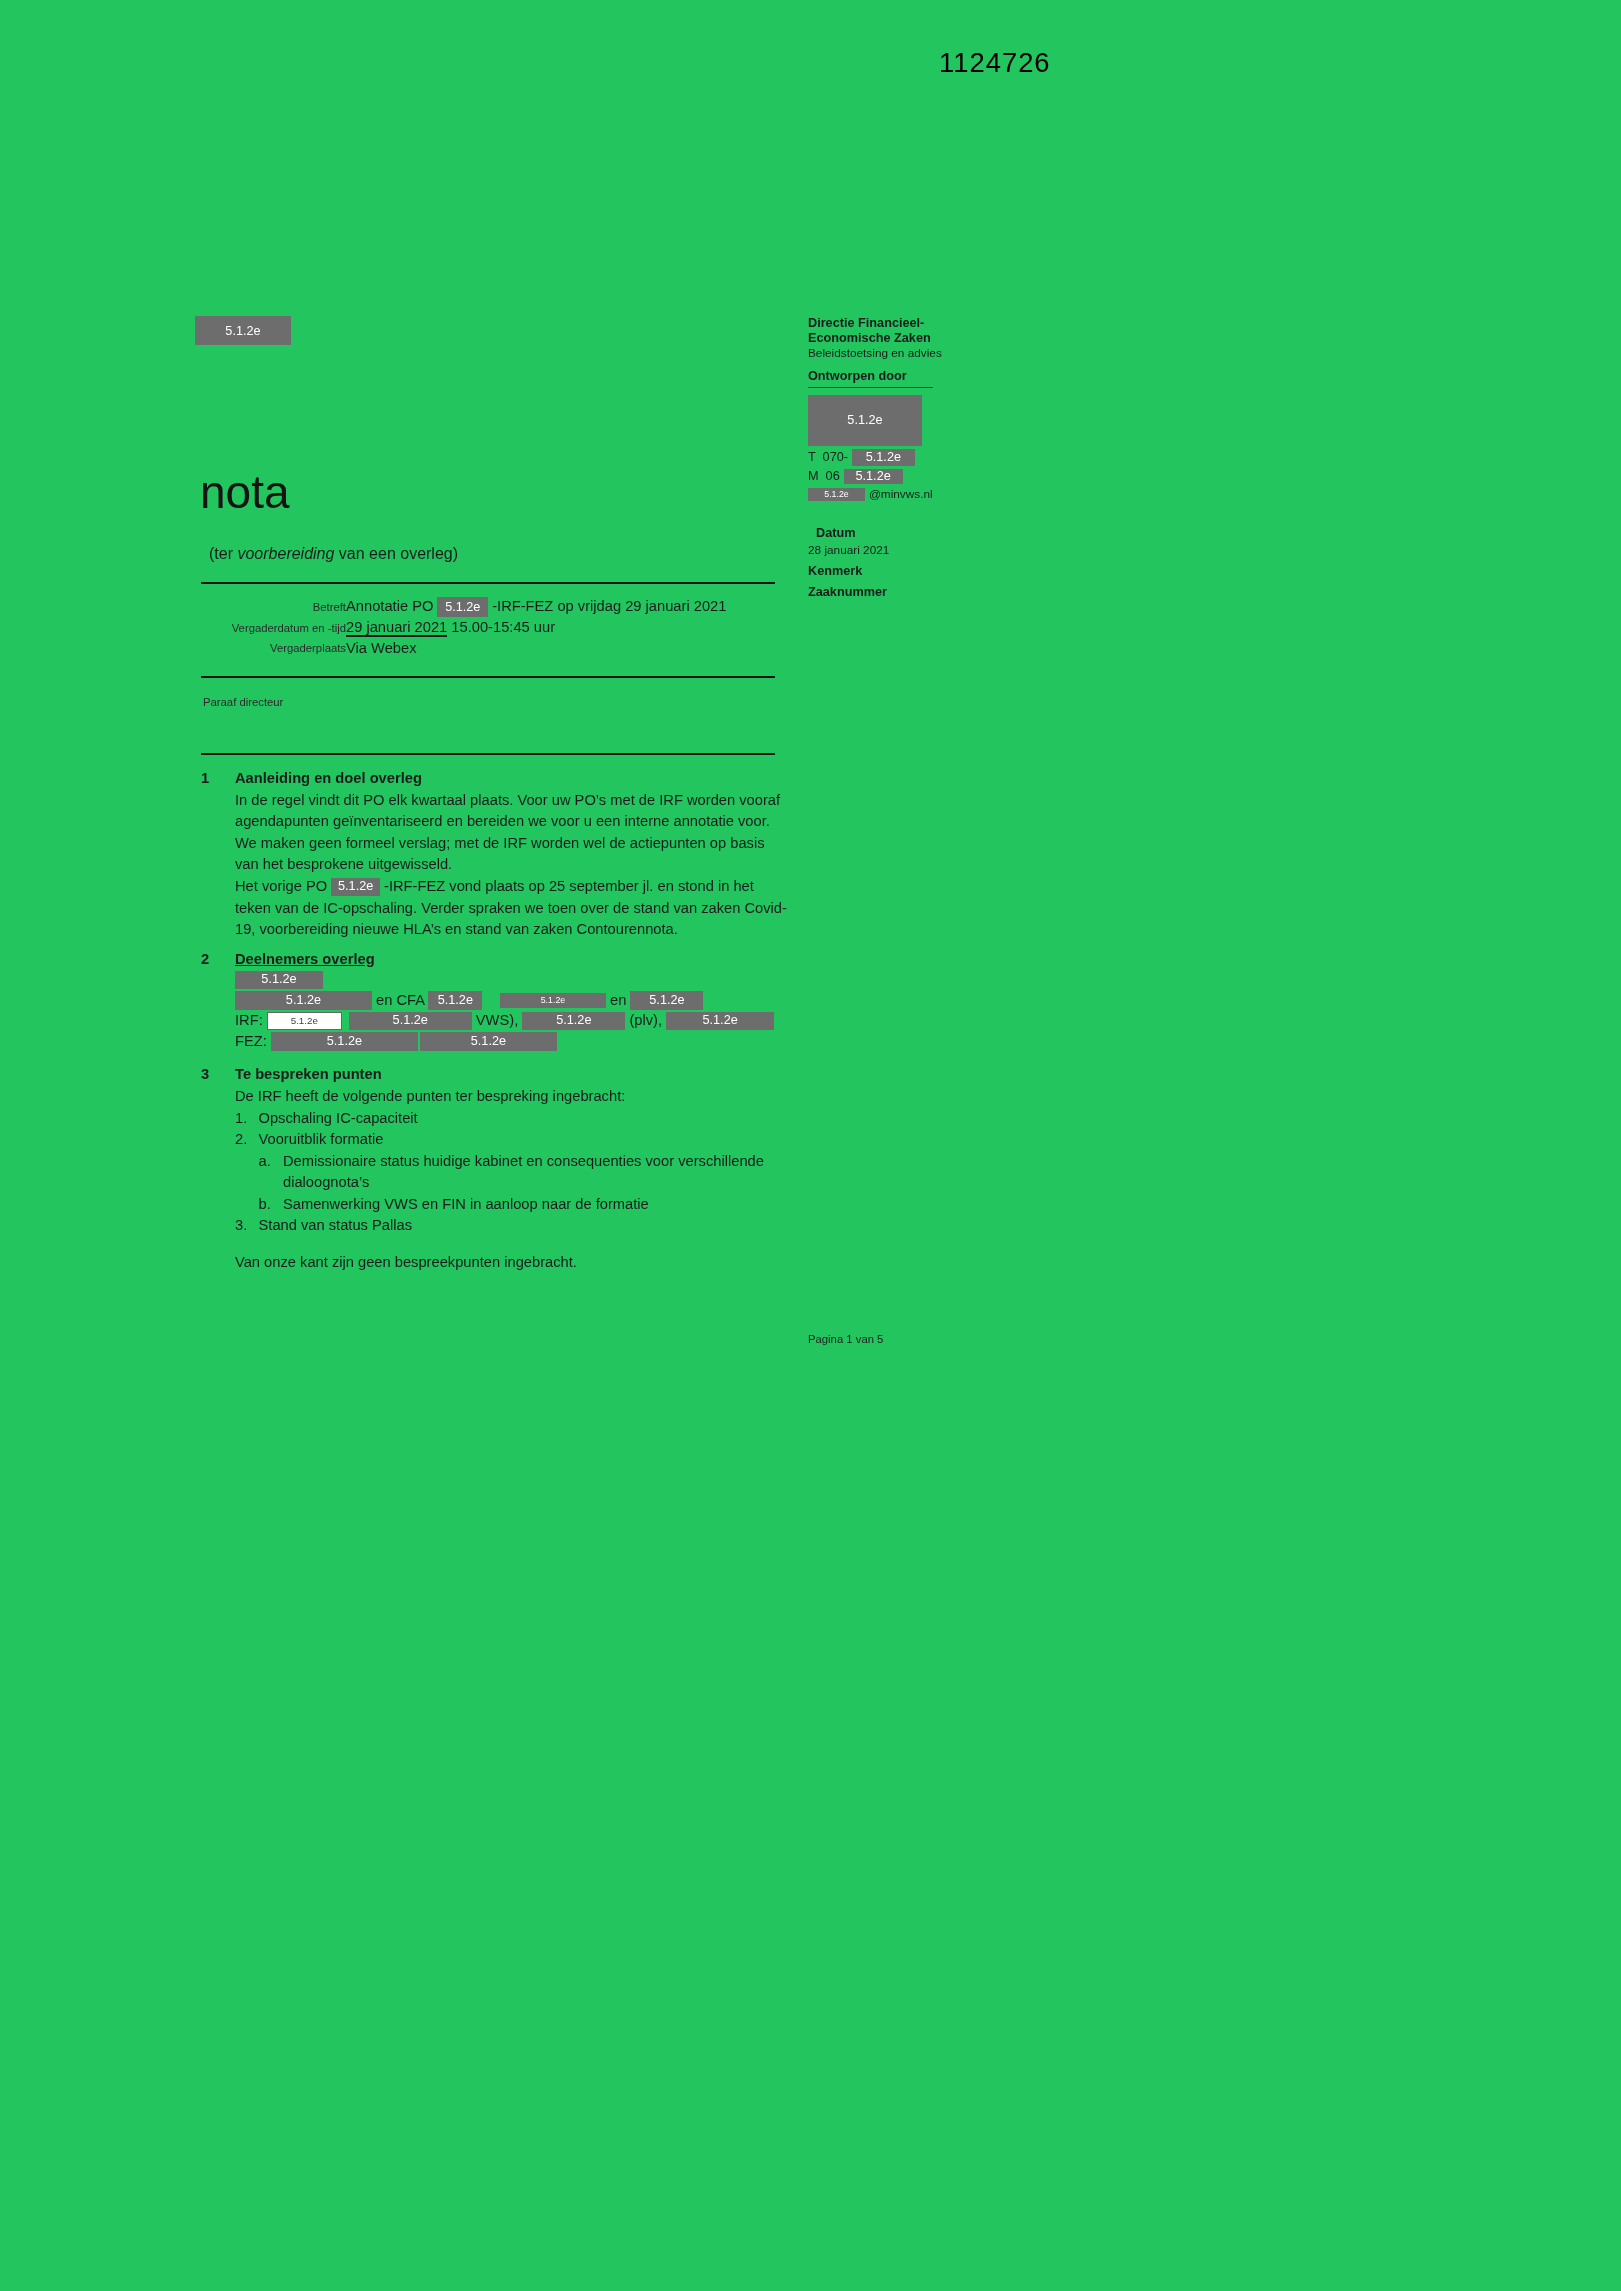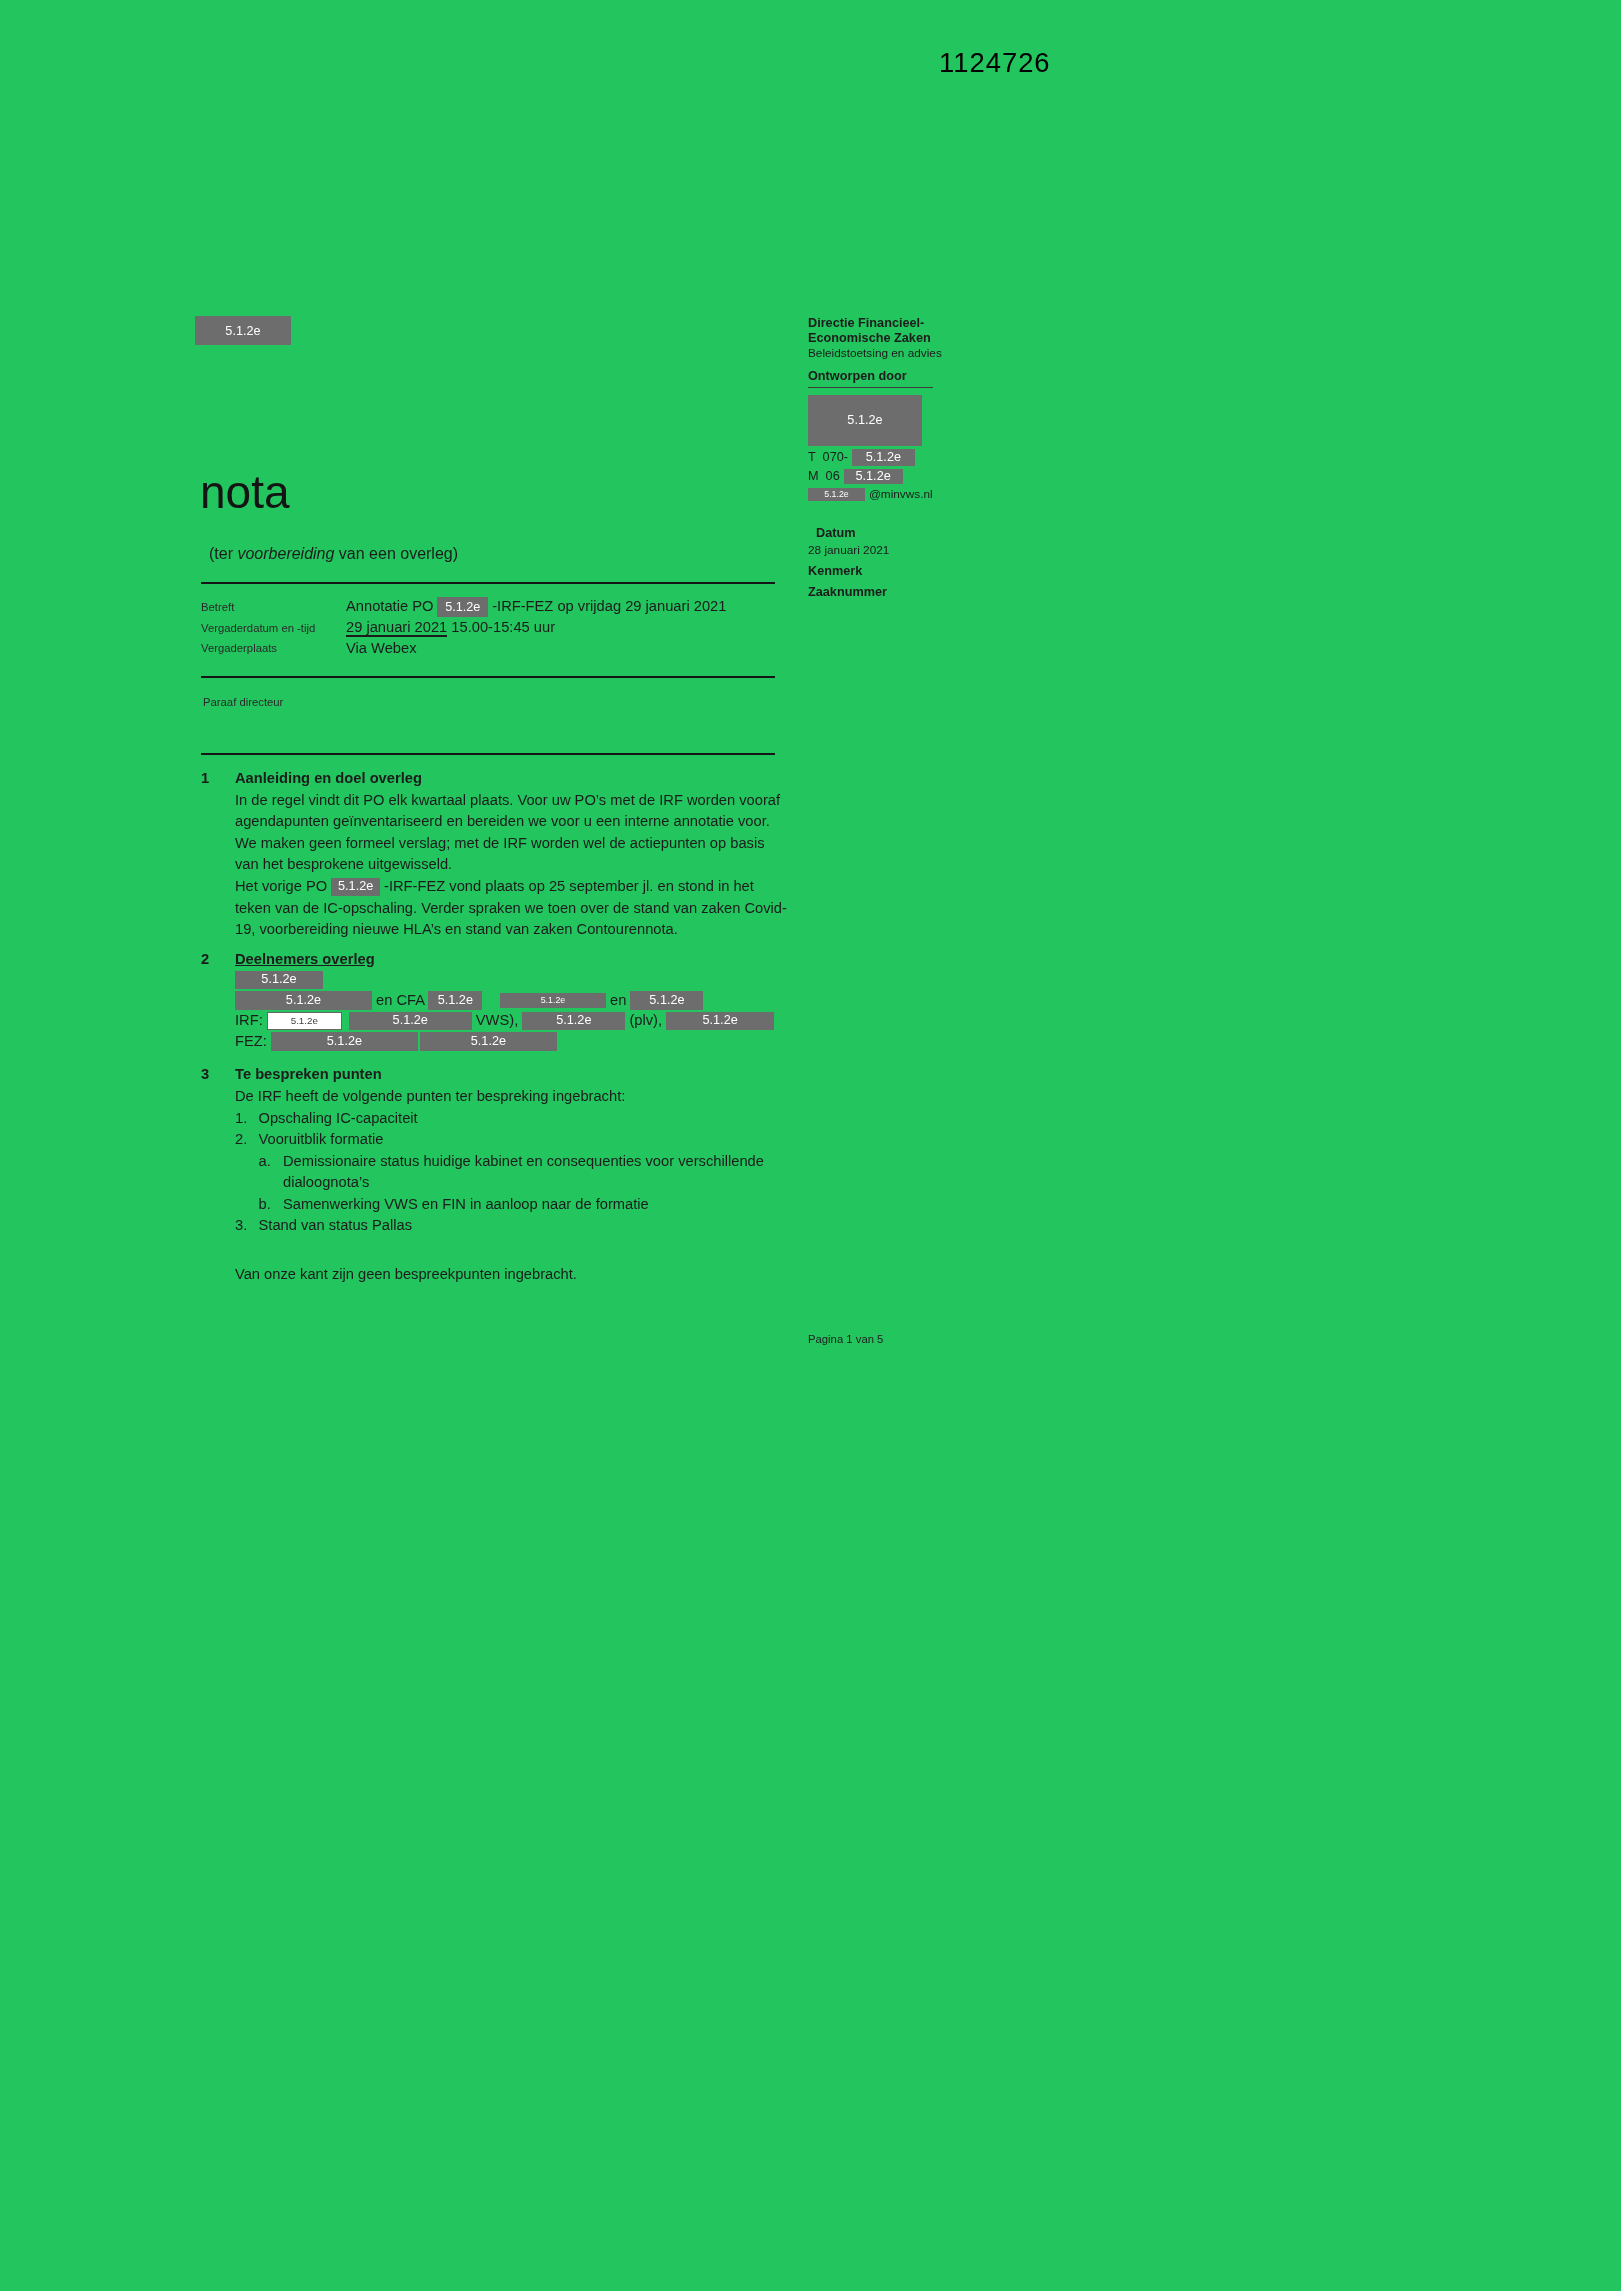--- a/index.html
+++ b/index.html
@@ -28,21 +28,21 @@
   .sb-row .pre{white-space:pre;}
   .sb-datum{margin-top:23.5px;padding-left:8px;}
   .sb-gap{margin-top:6px;}
   .sb-val{font-size:11.8px;margin-top:2.9px;font-weight:normal;}
 
   .title{left:200px;top:465px;font-size:46px;color:#141414;}
   .subtitle{left:209px;top:545px;font-size:16px;color:#1c1c1c;}
 
   .rule{left:201px;width:574px;height:2px;background:#151515;}
 
-  .meta{left:201px;top:596px;width:588px;}
+  .meta{left:201px;top:596px;width:588px;text-align:right;}
   .meta-row{display:flex;align-items:flex-start;}
   .meta-label{width:145px;font-size:11.3px;color:#2a2a2a;padding-top:4.9px;flex:none;}
   .meta-value{font-size:14.7px;line-height:20.6px;}
   .inline-redact{width:51px;height:19.6px;margin:0 3.9px;}
   .u-line{border-bottom:2px solid #1b1b1b;}
 
   .paraaf{left:203px;top:696px;font-size:11.3px;color:#2a2a2a;}
 
   .main{left:201px;top:768px;width:590px;font-size:14.7px;line-height:21.6px;}
   .section{display:flex;}
@@ -55,21 +55,21 @@
   .body-redact{width:49px;height:18.6px;margin:0 3.9px;}
 
   .r-row{height:19.6px;display:flex;align-items:center;margin-bottom:1px;}
   .rtext{white-space:pre;}
 
   .li{display:flex;}
   .li .marker{width:23.5px;flex:none;}
   .li.lvl2{margin-left:23.5px;}
   .li.lvl2 .marker{width:24.5px;flex:none;}
   .li.lvl2 .li-text{max-width:490px;}
-  .closing{margin-top:27px;}
+  .closing{margin-top:15px;}
 
   .footer{left:808px;top:1333px;font-size:11.3px;color:#222;}
 </style>
 </head>
 <body>
 
 <div class="page">
 
   <div class="abs doc-number">1124726</div>
 

